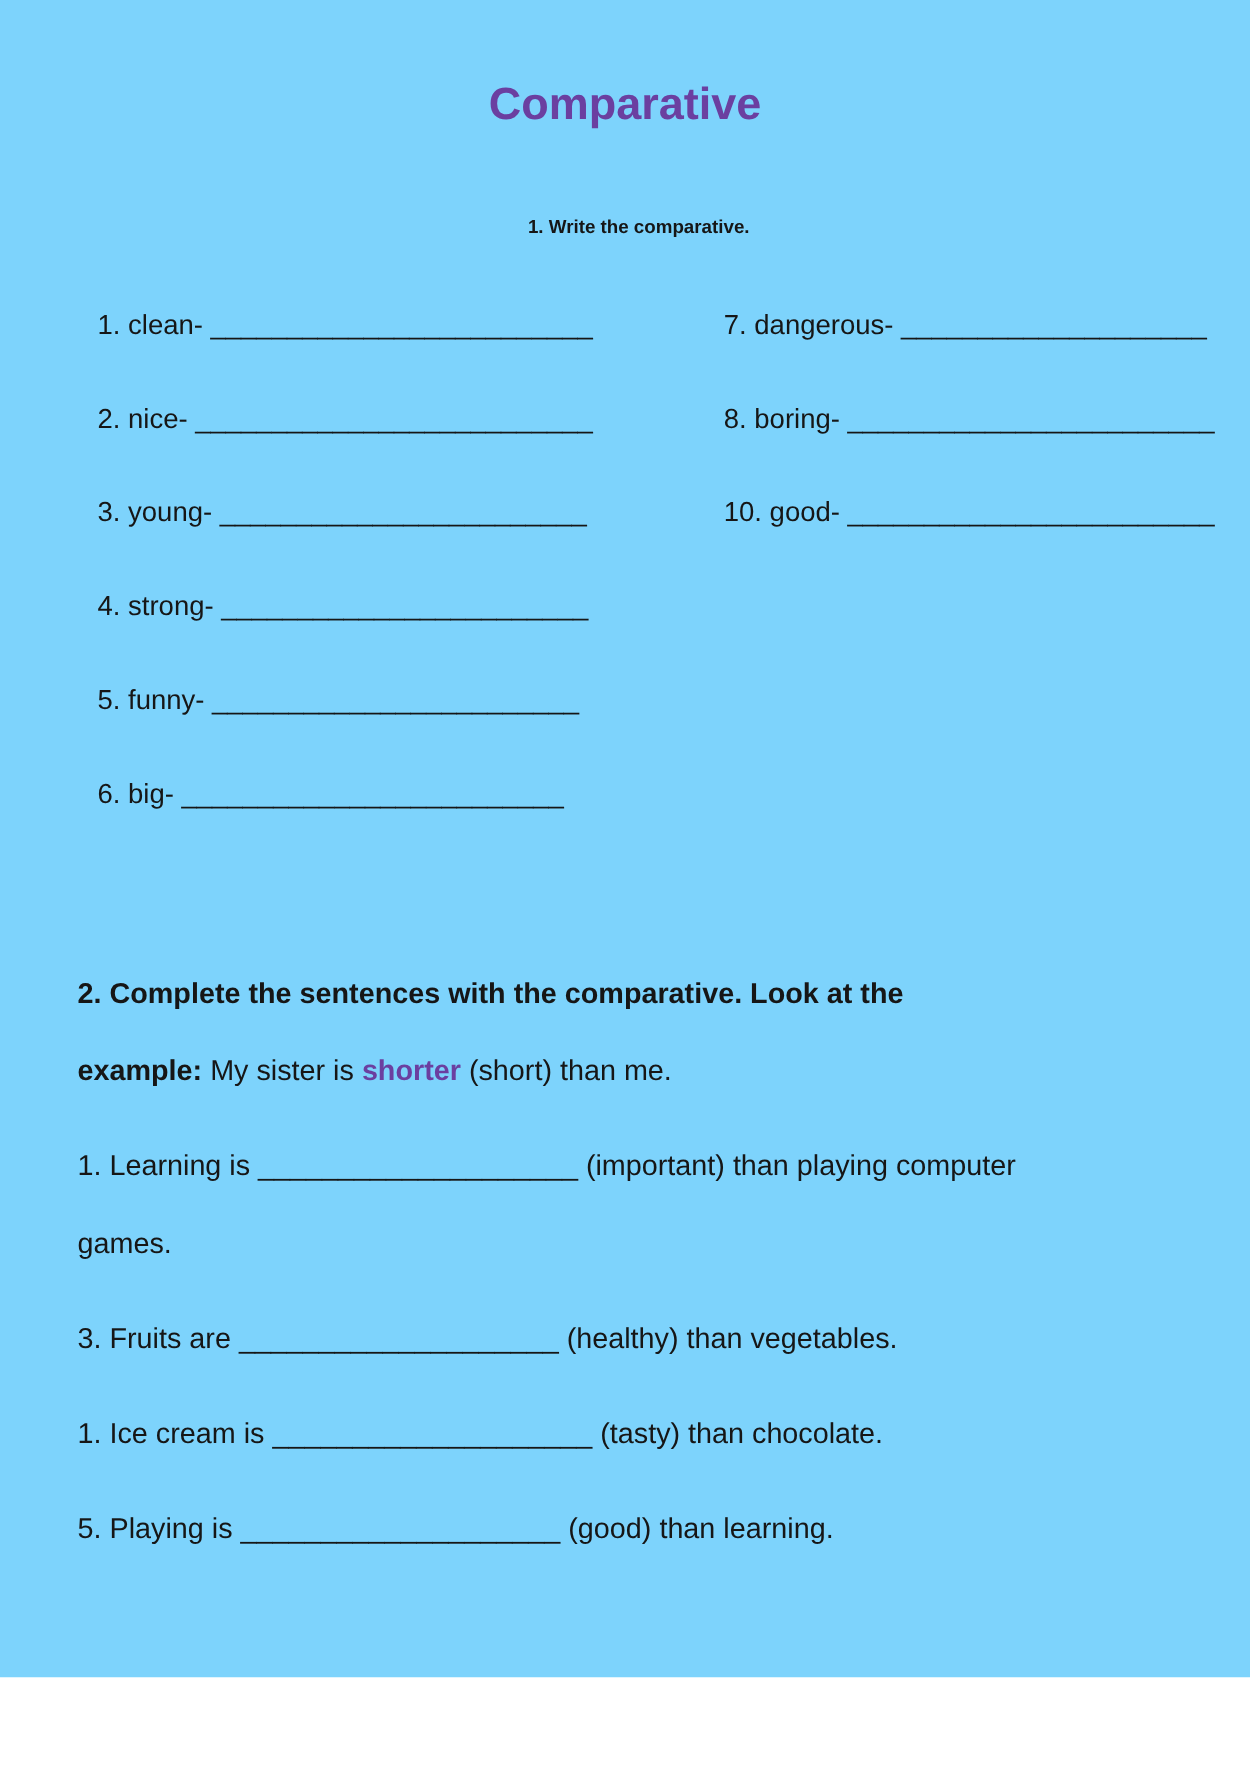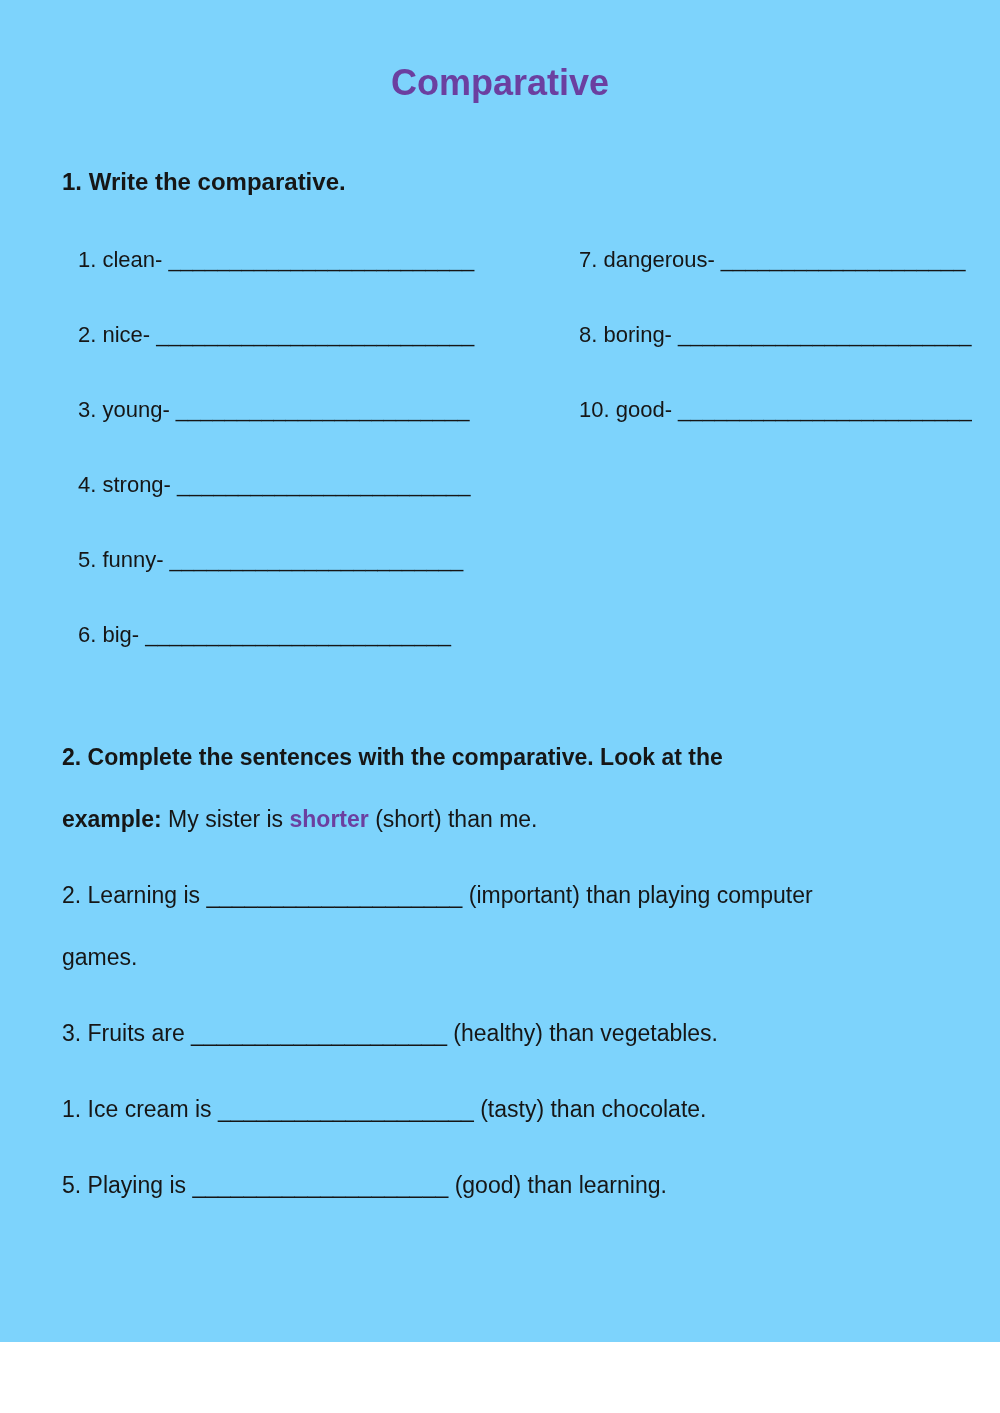--- a/index.html
+++ b/index.html
@@ -10,28 +10,28 @@
     font-family:Liberation Sans, sans-serif;
     color:#161616;
     overflow:hidden;
   }
   .title{
     position:absolute;top:62px;left:0;width:100%;
     margin:0;text-align:center;
     font-size:36px;font-weight:bold;line-height:1.15;
   }
   .section1{position:absolute;left:62px;top:168px;width:898px;font-size:22px;}
-  .ex-heading{font-size:24px;font-weight:bold;line-height:28px;margin:0 0 50px 0;}
+  .ex-heading{font-size:15px;font-weight:bold;line-height:28px;margin:0 0 50px 0;text-align:center;}
   .cols{display:flex;}
   .col-left{width:473px;flex:0 0 473px;margin-left:16px;}
   .col-right{flex:1;margin-left:28px;}
   .item{line-height:28px;height:75px;white-space:nowrap;}
   .item .label{}
   .blank{margin-left:6px;letter-spacing:0;}
-  .section2{position:absolute;left:62px;top:726px;width:900px;font-size:23px;}
+  .section2{position:absolute;left:62px;top:763px;width:900px;font-size:23px;}
   .section2 p{line-height:62px;margin:0 0 14px 0;}
   .section2 .blank{margin-left:0;}
   .footer-logo{
     position:absolute;top:1372px;right:32px;
     display:flex;align-items:center;gap:3px;
   }
   .logo-grid{
     display:grid;grid-template-columns:13px 13px;grid-auto-rows:13px;gap:1px;
     flex:0 0 auto;
   }
@@ -67,21 +67,21 @@
           <div class="item"><span class="label">7. dangerous-</span><span class="blank">____________________</span></div>
           <div class="item"><span class="label">8. boring-</span><span class="blank">________________________</span></div>
           <div class="item"><span class="label">10. good-</span><span class="blank">________________________</span></div>
         </div>
     </div>
   </div>
 
   <div class="section2">
     <p id="ex2-heading"><span style="font-weight: bold;">2. Complete the sentences with the comparative. Look at the</span><br><span style="font-weight: bold;">example: </span><span>My sister is </span><span style="font-weight: bold; color: rgb(107, 63, 160);">shorter</span><span> (short) than me.</span></p>
     <div id="ex2-sentences">
-        <p><span>2. Learning is </span><span class="blank">____________________</span><span> (important) than playing computer</span><br><span>games.</span></p>
+        <p><span>1. Learning is </span><span class="blank">____________________</span><span> (important) than playing computer</span><br><span>games.</span></p>
         <p><span>3. Fruits are </span><span class="blank">____________________</span><span> (healthy) than vegetables.</span></p>
         <p><span>1. Ice cream is </span><span class="blank">____________________</span><span> (tasty) than chocolate.</span></p>
         <p><span>5. Playing is </span><span class="blank">____________________</span><span> (good) than learning.</span></p>
       </div>
   </div>
 
   <div class="footer-logo">
     <div class="logo-grid" id="logo-grid">
         <div class="logo-sq" style="background: rgb(86, 169, 67);">L</div>
         <div class="logo-sq" style="background: rgb(45, 120, 200);">I</div>

